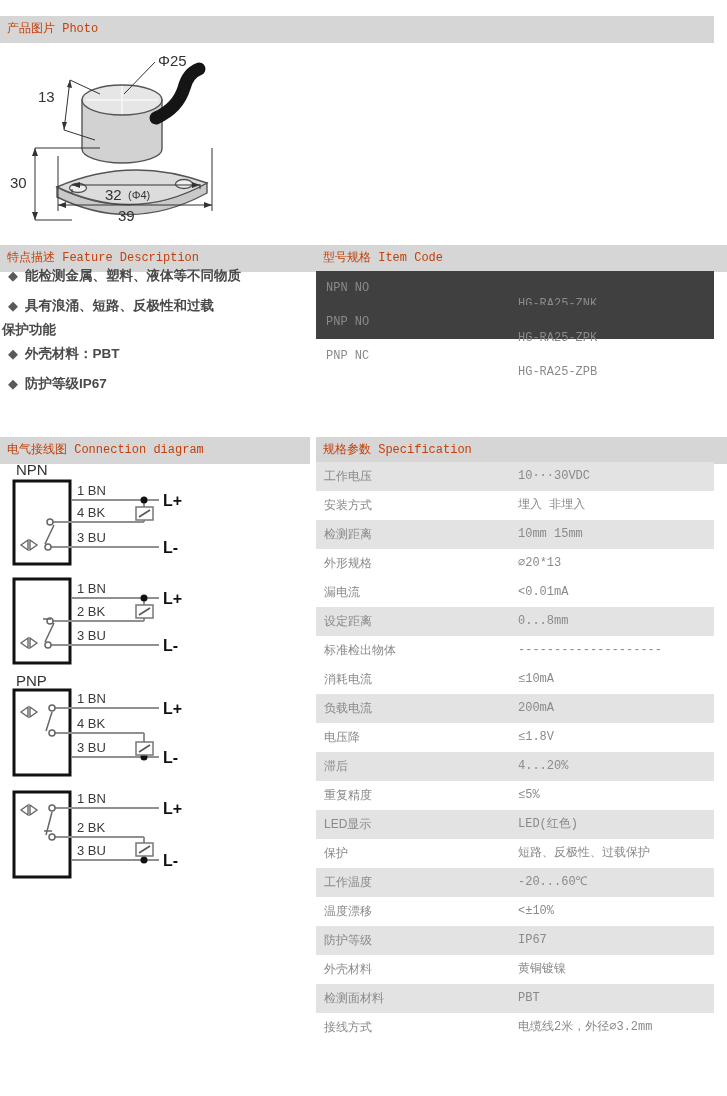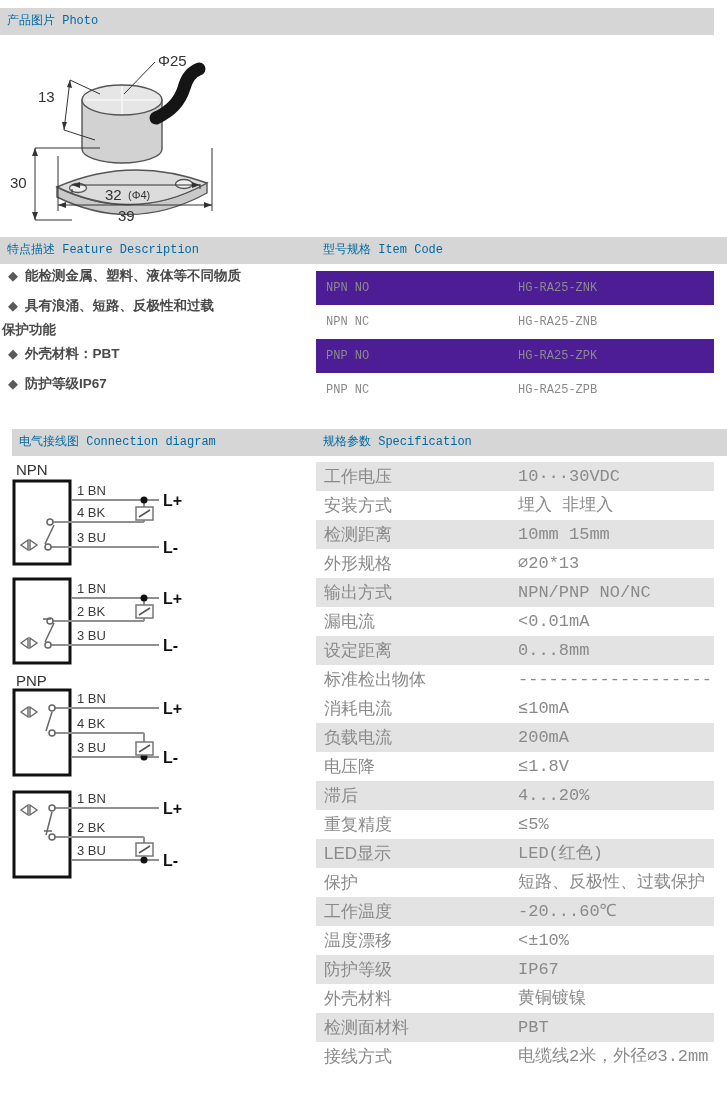--- a/index.html
+++ b/index.html
@@ -1,41 +1,41 @@
 <!DOCTYPE html>
 <html><head>
 <meta charset="utf-8">
 <style>
   html,body{margin:0;padding:0;background:#fff;}
   .page{position:relative;width:727px;height:1096px;background:#fff;overflow:hidden;
         font-family:"Liberation Sans","DejaVu Sans",sans-serif;}
-  .bar{position:absolute;height:27px;background:#d6d6d6;color:#0369a1;
+  .bar{position:absolute;height:27px;background:#d6d6d6;color:#c2410c;
        font-family:"Liberation Mono","DejaVu Sans Mono",monospace;
-       font-size:12px;line-height:27px;padding-left:7px;box-sizing:border-box;}
+       font-size:12px;line-height:27px;padding-left:7px;box-sizing:border-box;margin-top:8px;}
   .bar-full{left:0;top:8px;width:714px;}
   .bar-left2{left:0;top:237px;width:356px;}
   .bar-right2{left:316px;top:237px;width:476px;}
-  .bar-left3{left:12px;top:429px;width:310px;}
+  .bar-left3{left:0;top:429px;width:310px;}
   .bar-right3{left:316px;top:429px;width:418px;}
 
   .features{position:absolute;left:2px;top:266px;width:306px;color:#4a4a4a;
             font-size:13.5px;font-weight:bold;}
   .feature-line{display:flex;align-items:flex-start;line-height:20px;margin-bottom:10px;}
   .feature-line .bullet{color:#5a5a5a;font-size:13px;margin:0 7px 0 6px;}
   .feature-line.cont{margin-top:-6px;margin-bottom:4px;}
 
   .item-table{position:absolute;left:316px;top:271px;width:398px;}
   .item-row{position:relative;height:34px;font-size:12px;color:#8a8a8a;
             font-family:"Liberation Mono","DejaVu Sans Mono",monospace;}
-  .item-row.shaded{background:#4c1d95;}
+  .item-row.shaded{background:#404040;}
   .item-row .c1{position:absolute;left:10px;top:0;line-height:34px;}
-  .item-row .c2{position:absolute;left:202px;top:0;line-height:34px;}
+  .item-row .c2{position:absolute;left:202px;top:16px;line-height:34px;}
 
   .spec-table{position:absolute;left:316px;top:462px;width:398px;}
-  .spec-row{position:relative;height:29px;font-size:17px;color:#8a8a8a;}
+  .spec-row{position:relative;height:29px;font-size:12px;color:#8a8a8a;}
   .spec-row.shaded{background:#e3e3e3;}
   .spec-row .c1{position:absolute;left:8px;top:0;line-height:29px;}
   .spec-row .c2{position:absolute;left:202px;top:0;line-height:29px;
                 font-family:"Liberation Mono","DejaVu Sans Mono",monospace;}
 
   svg text{font-family:"Liberation Sans","DejaVu Sans",sans-serif;}
   .dimtxt{font-size:15px;fill:#333;}
   .dimsmall{font-size:11px;fill:#333;}
   .wirelabel{font-size:13px;fill:#3a3a3a;}
   .polelabel{font-size:16px;font-weight:bold;fill:#111;}
@@ -121,24 +121,20 @@
       <div class="feature-line">
         <span class="bullet">◆</span>
         <span>防护等级IP67</span>
       </div>
     </div>
 
   <div class="item-table">
       <div class="item-row shaded">
         <span class="c1">NPN NO</span>
         <span class="c2">HG-RA25-ZNK</span>
-      </div>
-      <div class="item-row">
-        <span class="c1">NPN NC</span>
-        <span class="c2">HG-RA25-ZNB</span>
       </div>
       <div class="item-row shaded">
         <span class="c1">PNP NO</span>
         <span class="c2">HG-RA25-ZPK</span>
       </div>
       <div class="item-row">
         <span class="c1">PNP NC</span>
         <span class="c2">HG-RA25-ZPB</span>
       </div>
     </div>
@@ -253,24 +249,20 @@
         <span class="c2">埋入 非埋入</span>
       </div>
       <div class="spec-row shaded">
         <span class="c1">检测距离</span>
         <span class="c2">10mm 15mm</span>
       </div>
       <div class="spec-row">
         <span class="c1">外形规格</span>
         <span class="c2">∅20*13</span>
       </div>
-      <div class="spec-row shaded">
-        <span class="c1">输出方式</span>
-        <span class="c2">NPN/PNP NO/NC</span>
-      </div>
       <div class="spec-row">
         <span class="c1">漏电流</span>
         <span class="c2">&lt;0.01mA</span>
       </div>
       <div class="spec-row shaded">
         <span class="c1">设定距离</span>
         <span class="c2">0...8mm</span>
       </div>
       <div class="spec-row">
         <span class="c1">标准检出物体</span>

